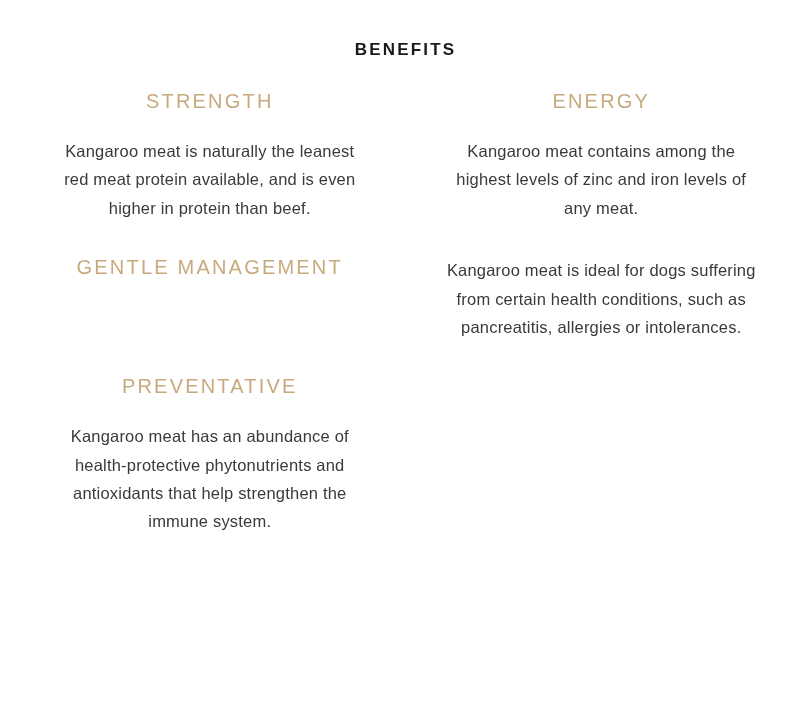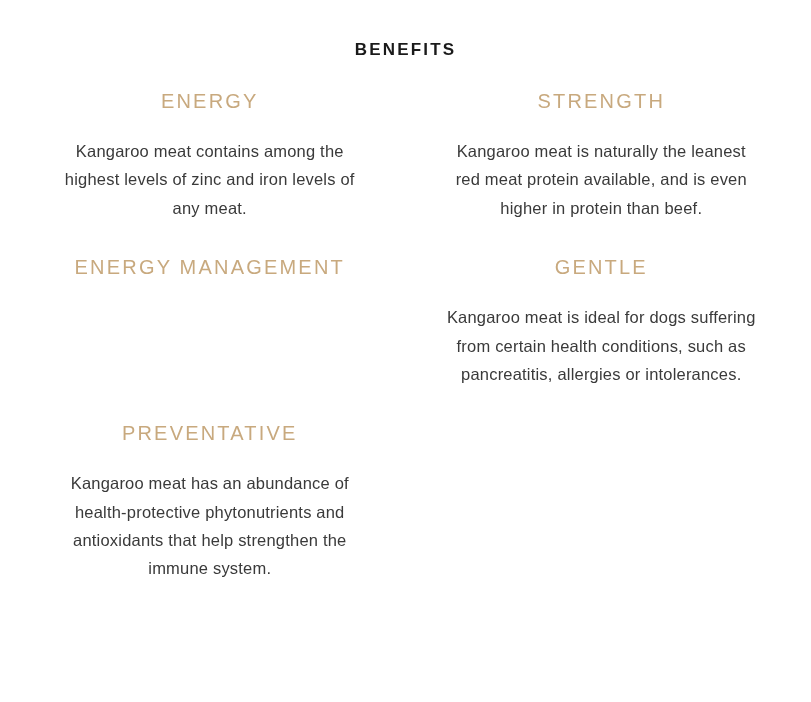--- a/index.html
+++ b/index.html
@@ -65,36 +65,35 @@
 </style>
 </head>
 <body>
 
 <div class="page">
 
   <div class="page-title">BENEFITS</div>
 
   <div class="benefit-grid">
 
+    <div class="benefit-cell cell-left">
+      <h2 class="benefit-heading">STRENGTH</h2>
+      <p class="benefit-body">Kangaroo meat is naturally the leanest red meat protein available, and is even higher in protein than beef.</p>
+    </div>
+
     <div class="benefit-cell cell-right">
       <h2 class="benefit-heading">ENERGY</h2>
       <p class="benefit-body">Kangaroo meat contains among the highest levels of zinc and iron levels of any meat.</p>
     </div>
 
     <div class="benefit-cell cell-left">
-      <h2 class="benefit-heading">STRENGTH</h2>
-      <p class="benefit-body">Kangaroo meat is naturally the leanest red meat protein available, and is even higher in protein than beef.</p>
-    </div>
-
-    <div class="benefit-cell cell-left">
-      <h2 class="benefit-heading">ENERGY MANAGEMENT</h2>
+      <h2 class="benefit-heading">GENTLE MANAGEMENT</h2>
     </div>
 
     <div class="benefit-cell cell-right">
-      <h2 class="benefit-heading">GENTLE</h2>
       <p class="benefit-body">Kangaroo meat is ideal for dogs suffering from certain health conditions, such as pancreatitis, allergies or intolerances.</p>
     </div>
 
 
     <div class="benefit-cell cell-right">
       <h2 class="benefit-heading">PREVENTATIVE</h2>
       <p class="benefit-body">Kangaroo meat has an abundance of health-protective phytonutrients and antioxidants that help strengthen the immune system.</p>
     </div>
 
   </div>

